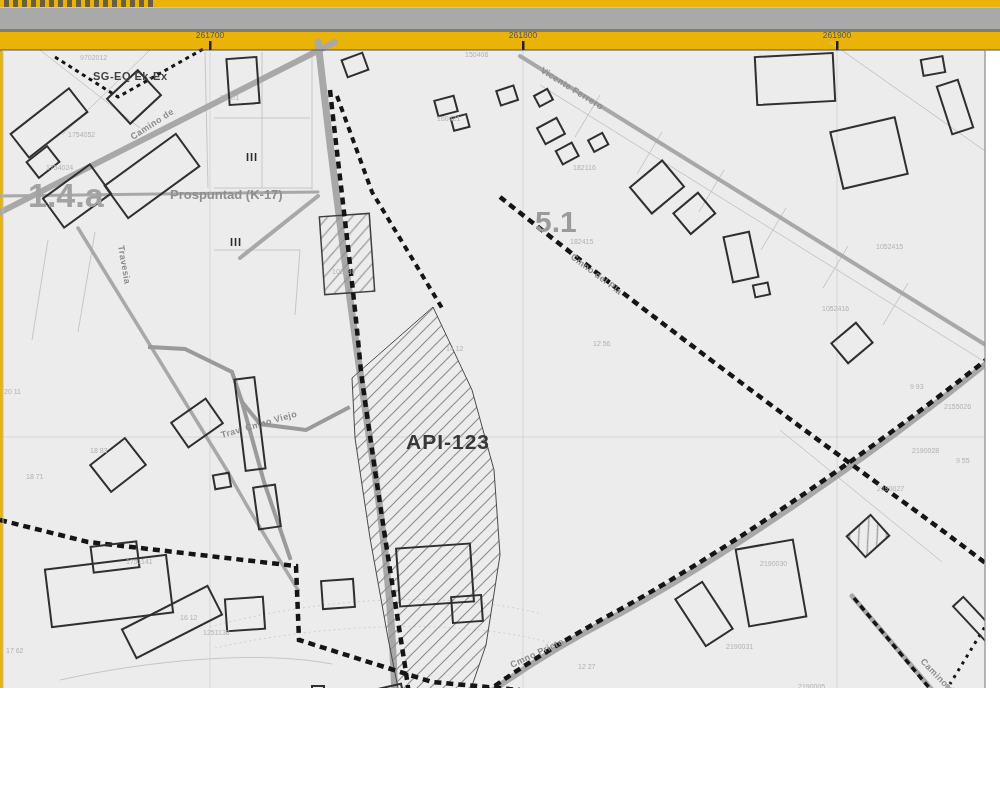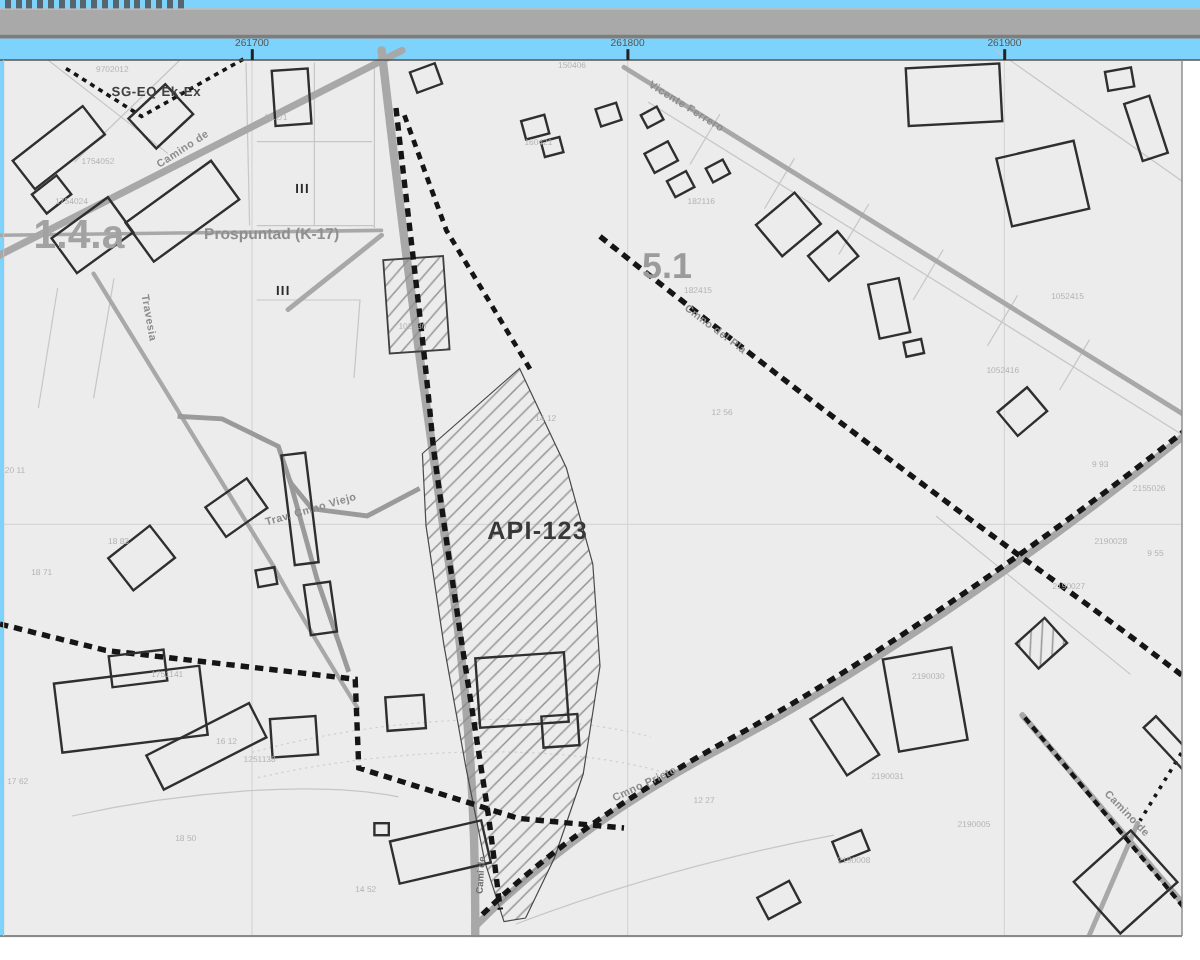--- a/index.html
+++ b/index.html
@@ -1,16 +1,16 @@
 <!DOCTYPE html>
 <html><head>
 <meta charset="utf-8">
 <style>
   html,body{margin:0;padding:0;background:#fff;}
-  .stage{position:relative;width:1000px;height:800px;overflow:hidden;background:#7dd3fc;
+  .stage{position:relative;width:1000px;height:688px;overflow:hidden;background:#eab308;
          font-family:"Liberation Sans", sans-serif;}
   
   .titlebar{position:absolute;top:7px;left:0;width:1000px;height:21px;background:#a9a9a9;
             border-top:1px solid #c6c6c6;border-bottom:3px solid #7d7d7d;z-index:3;}
   .title-smudge{position:absolute;top:0;left:4px;width:150px;height:7px;z-index:4;
             background:repeating-linear-gradient(90deg,#4a4a4a 0 5px,transparent 5px 9px);opacity:.8;}
   svg{position:absolute;top:0;left:0;z-index:1;}
   svg text{font-family:"Liberation Sans", sans-serif;}
   .coord{font-size:8.5px;fill:#555;text-anchor:middle;}
   .pn{font-size:7px;fill:#b2b2b2;}

